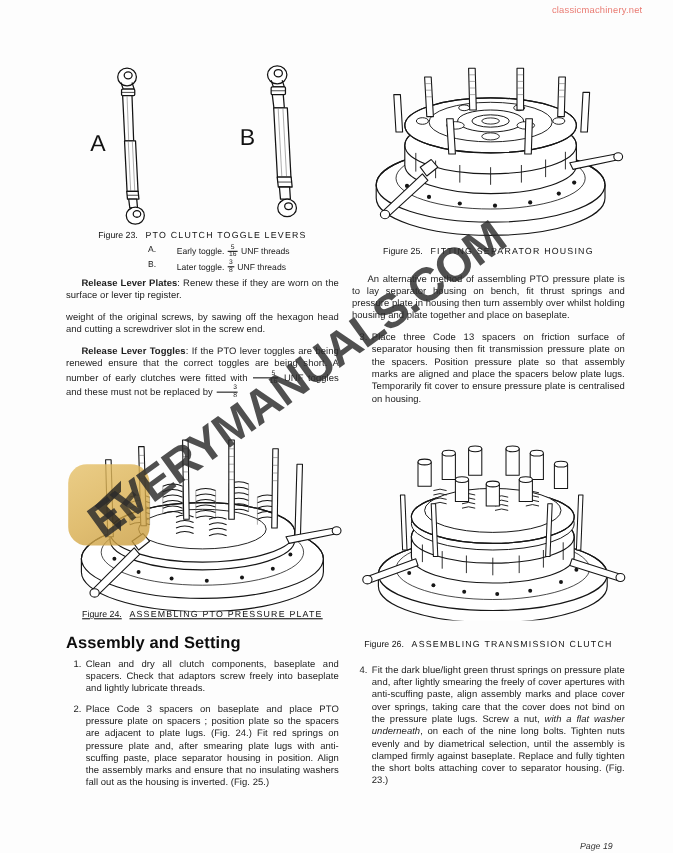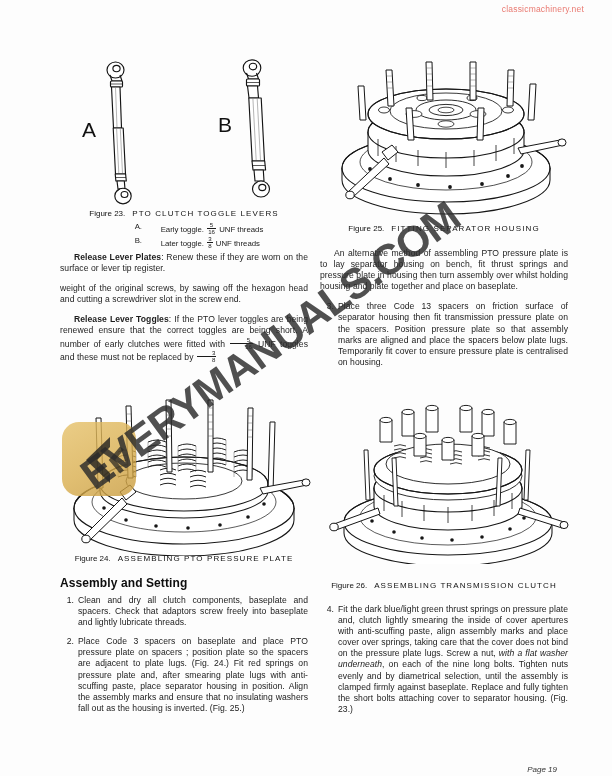--- a/index.html
+++ b/index.html
@@ -68,21 +68,21 @@
 
   .sub-caption-table {
     margin: 3px auto 0 auto;
     border-collapse: collapse;
     font-size: 7.8px;
   }
   .sub-caption-table td { padding: 0.5px 0; vertical-align: top; }
   .sub-caption-table td.key { width: 26px; text-align: left; padding-left: 30px; }
 
   h2.section-head {
-    font-size: 12px;
+    font-size: 15px;
     font-weight: bold;
     margin: 6px 0 5px 0;
     letter-spacing: .1px;
     color: #0d0d0d;
   }
 
   
   ol.num-list {
     margin: 0;
     padding: 0;
@@ -445,21 +445,21 @@
 
         <path d="M204 92 L248 84 L251 89 L207 98 Z" fill="#ffffff" stroke-width="1"></path>
         <ellipse cx="250" cy="86.5" rx="4" ry="3.6" fill="#ffffff" stroke-width="1"></ellipse>
         <path d="M66 102 L28 140 L33 145 L71 108 Z" fill="#ffffff" stroke-width="1"></path>
         <ellipse cx="30" cy="143" rx="4.2" ry="3.8" fill="#ffffff" stroke-width="1"></ellipse>
         <path d="M64 96 L74 89 L80 96 L70 104 Z" fill="#ffffff" stroke-width="1"></path>
       </g>
     </svg>
   </div>
 
-  <div class="col col-left" style="top:554px;">
+  <div class="col col-left" style="top:554px;text-decoration:underline;">
     <p class="fig-caption">
       <span class="fig-num">Figure 24.</span><span class="fig-title">ASSEMBLING PTO PRESSURE PLATE</span>
     </p>
   </div>
 
   <div class="col col-left" style="top:570px;">
     <h2 class="section-head">Assembly and Setting</h2>
     <ol class="num-list">
       <li>
         <span class="num">1.</span>
@@ -562,21 +562,21 @@
   <div class="col col-right" style="top:540px;margin-top:41px;">
     <p class="fig-caption">
       <span class="fig-num">Figure 26.</span><span class="fig-title">ASSEMBLING TRANSMISSION CLUTCH</span>
     </p>
   </div>
 
   <div class="col col-right" style="top:604px;">
     <ol class="num-list">
       <li>
         <span class="num">4.</span>
-        <span>Fit the dark blue/light green thrust springs on pressure plate and, clutch lightly smearing the inside of cover apertures with anti-scuffing paste, align assembly marks and place cover over springs, taking care that the cover does not bind on the pressure plate lugs. Screw a nut,</span>
+        <span>Fit the dark blue/light green thrust springs on pressure plate and, after lightly smearing the freely of cover apertures with anti-scuffing paste, align assembly marks and place cover over springs, taking care that the cover does not bind on the pressure plate lugs. Screw a nut,</span>
         <span class="ital">with a flat washer underneath</span><span>, on each of the nine long bolts. Tighten nuts evenly and by diametrical selection, until the assembly is clamped firmly against baseplate. Replace and fully tighten the short bolts attaching cover to separator housing. (Fig. 23.)</span>
       </li>
     </ol>
   </div>
 
   <div class="page-footer">Page 19</div>
 
   <div class="wm-layer">
     <div class="wm-badge"></div>
     <svg class="wm-chev" viewBox="0 0 54 56" aria-hidden="true">

